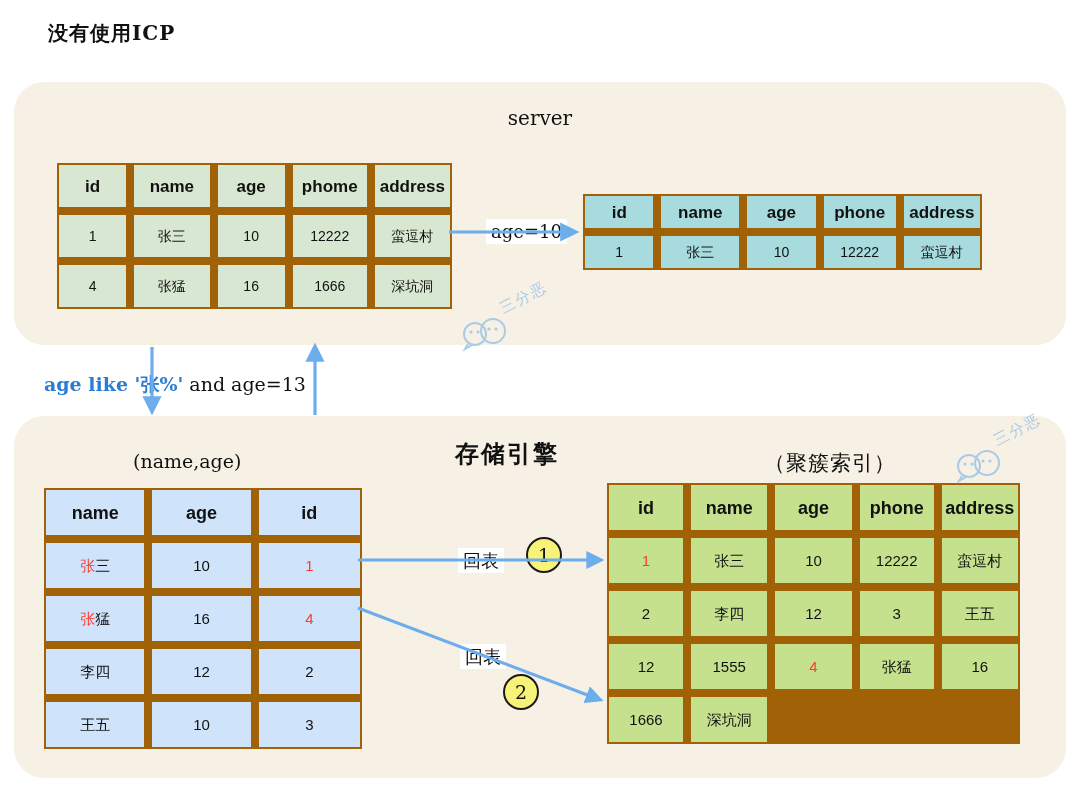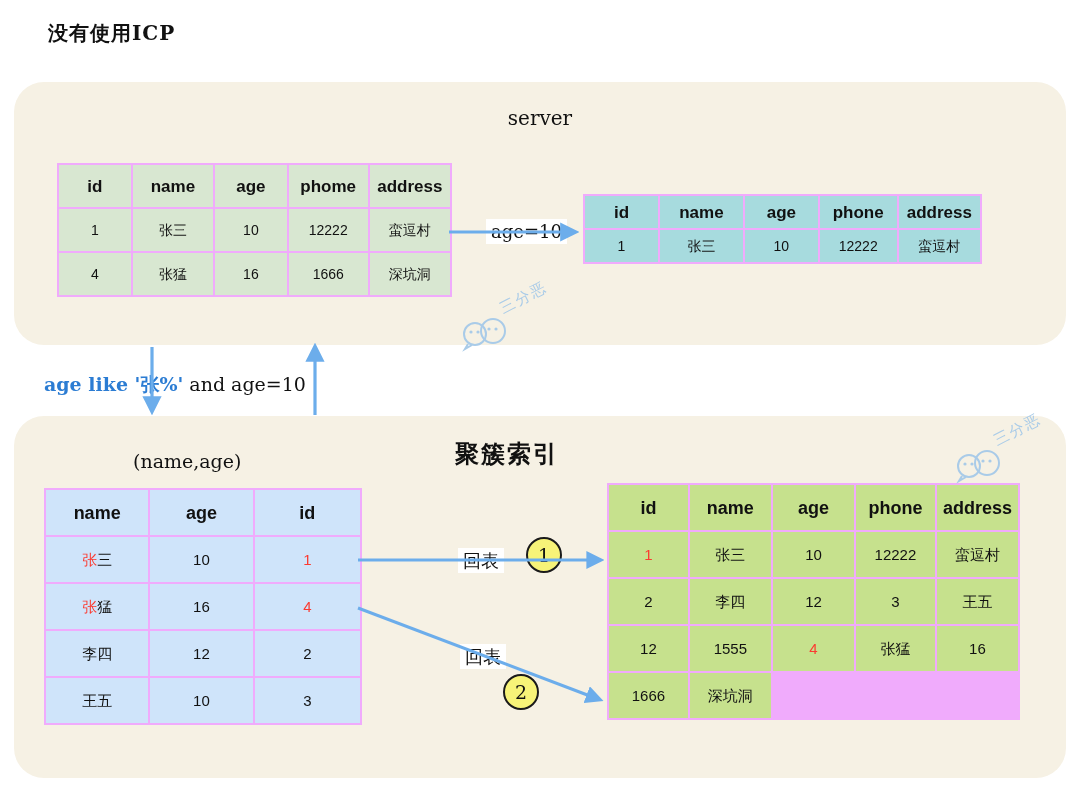--- a/index.html
+++ b/index.html
@@ -20,21 +20,21 @@
   }
   .panel-title{position:absolute;font-size:20px;}
   #server-title{left:0;top:24px;width:100%;text-align:center;}
   #engine-title{left:441px;top:22px;font-size:24px;font-weight:700;letter-spacing:2px;}
   .sub-label{position:absolute;font-size:19px;}
   #secondary-index-label{left:119px;top:34px;}
   #clustered-index-label{left:750px;top:33px;font-size:21px;letter-spacing:1px;}
 
   
   .tbl{
-    position:absolute;display:grid;gap:2px;background:#f0abfc;padding:2px;
+    position:absolute;display:grid;gap:8px;background:#a16207;padding:2px;
     font-family:"Liberation Sans","DejaVu Sans",sans-serif;
   }
   .tbl .cell{
     display:flex;align-items:center;justify-content:center;
     font-size:14px;line-height:1;white-space:nowrap;
   }
   .tbl .head{font-weight:700;font-size:17px;}
   .tbl-bottom .cell{font-size:15px;}
   .tbl-bottom .head{font-size:18px;}
   .t-sage  .cell{background:#d8e7d1;}
@@ -137,26 +137,27 @@
             <circle cx="17" cy="18" r="1.6"></circle>
           <circle cx="28" cy="15" r="1.6"></circle>
             <circle cx="35" cy="15" r="1.6"></circle>
         </g>
       </svg>
       <span class="wm-text">三分恶</span>
     </div>
   </div>
 
   <div id="query-text">
-    <span class="q-blue">age like '张%'</span><span> and age=10</span>
+    <span class="q-blue">age like '张%'</span><span> and age=13</span>
   </div>
 
   <div class="panel" id="engine-panel">
-    <div class="panel-title" id="engine-title">聚簇索引</div>
+    <div class="panel-title" id="engine-title">存储引擎</div>
     <div class="sub-label" id="secondary-index-label">(name,age)</div>
+    <div class="sub-label" id="clustered-index-label">（聚簇索引）</div>
 
     <div class="tbl t-blue tbl-bottom" id="tbl-secondary" style="grid-template-columns: 1fr 1fr 1.03fr;">
         <div class="cell head">name</div>
         <div class="cell head">age</div>
         <div class="cell head">id</div>
         <div class="cell">
           <span class="red">张</span>
           <span>三</span>
         </div>
         <div class="cell">10</div>

